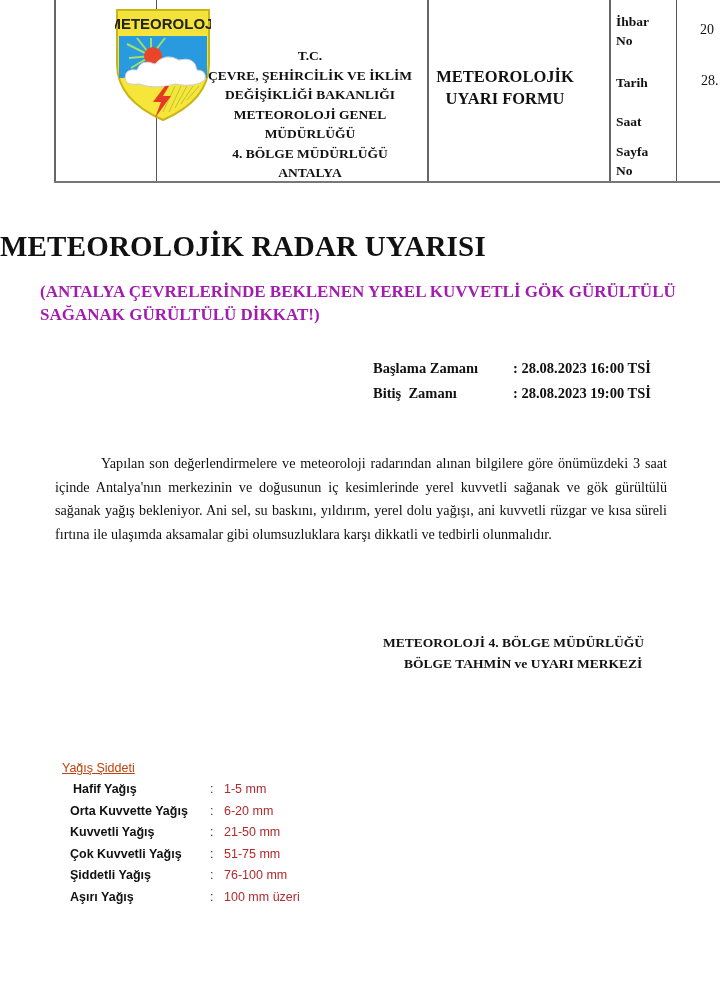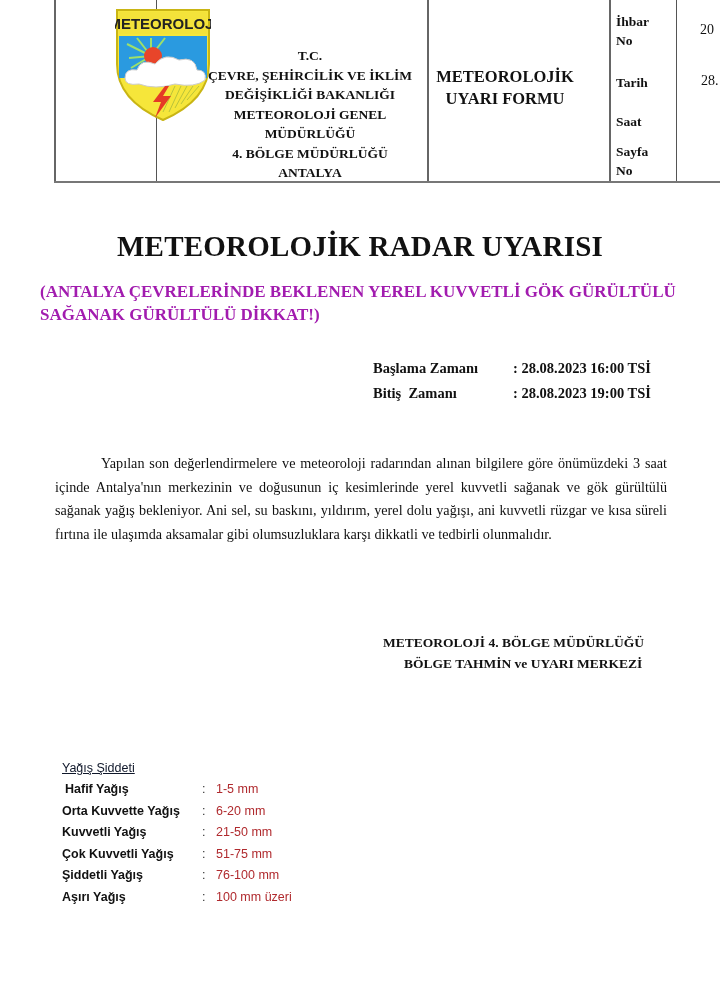--- a/index.html
+++ b/index.html
@@ -17,37 +17,37 @@
       text-align: center; font-weight: bold; font-size: 13.5px; line-height: 19.5px; margin-top: 36px;
     }
     .ministry div { white-space: nowrap; }
     .form-title {
       position: absolute; left: 429px; top: 66px; width: 152px; text-align: center;
       font-weight: bold; font-size: 16.5px; line-height: 22px;
     }
     .lbl { position: absolute; left: 616px; font-weight: bold; font-size: 13.5px; line-height: 19px; }
     .val { position: absolute; left: 700px; font-size: 14px; white-space: nowrap; }
     .main-title {
-      position: absolute; left: 0; width: 720px; top: 230px; text-align: center;
+      position: absolute; left: 0; width: 720px; top: 230px; text-align: left;
       font-weight: bold; font-size: 29px; letter-spacing: 0.2px;
     }
     .subtitle {
       position: absolute; left: 40px; width: 680px; top: 280px; text-align: left;
       font-weight: bold; font-size: 17px; line-height: 23px; color: #a21caf;
     }
     .time-row { position: absolute; left: 373px; font-weight: bold; font-size: 14.5px; }
     .time-row .k { display: inline-block; width: 140px; }
     .body-text {
       position: absolute; left: 55px; top: 452px; width: 612px;
       font-size: 14.2px; line-height: 23.5px; text-align: justify;
     }
     .sig { position: absolute; font-weight: bold; font-size: 13.5px; white-space: nowrap; }
     .legend { position: absolute; left: 62px; top: 761px; font-family: "Liberation Sans", sans-serif; font-size: 12.5px; }
-    .legend-title { color: #0f172a; text-decoration: underline; margin-bottom: 4px; }
-    .legend-row { height: 21.5px; line-height: 21.5px; white-space: nowrap; }
+    .legend-title { color: #c2410c; text-decoration: underline; margin-bottom: 4px; }
+    .legend-row { height: 21.5px; line-height: 21.5px; white-space: nowrap; margin-left: 8px; }
     .legend-row .n { display: inline-block; width: 140px; font-weight: bold; color: #111; }
     .legend-row .c { display: inline-block; width: 14px; color: #333; }
     .legend-row .v { color: #b02a2e; }
   </style>
 </head>
 <body>
 
 <div>
   <div class="vline" style="left:54px; top:0; height:183px;"></div>
   <div class="vthin" style="left:156px; top:0; height:183px;"></div>

